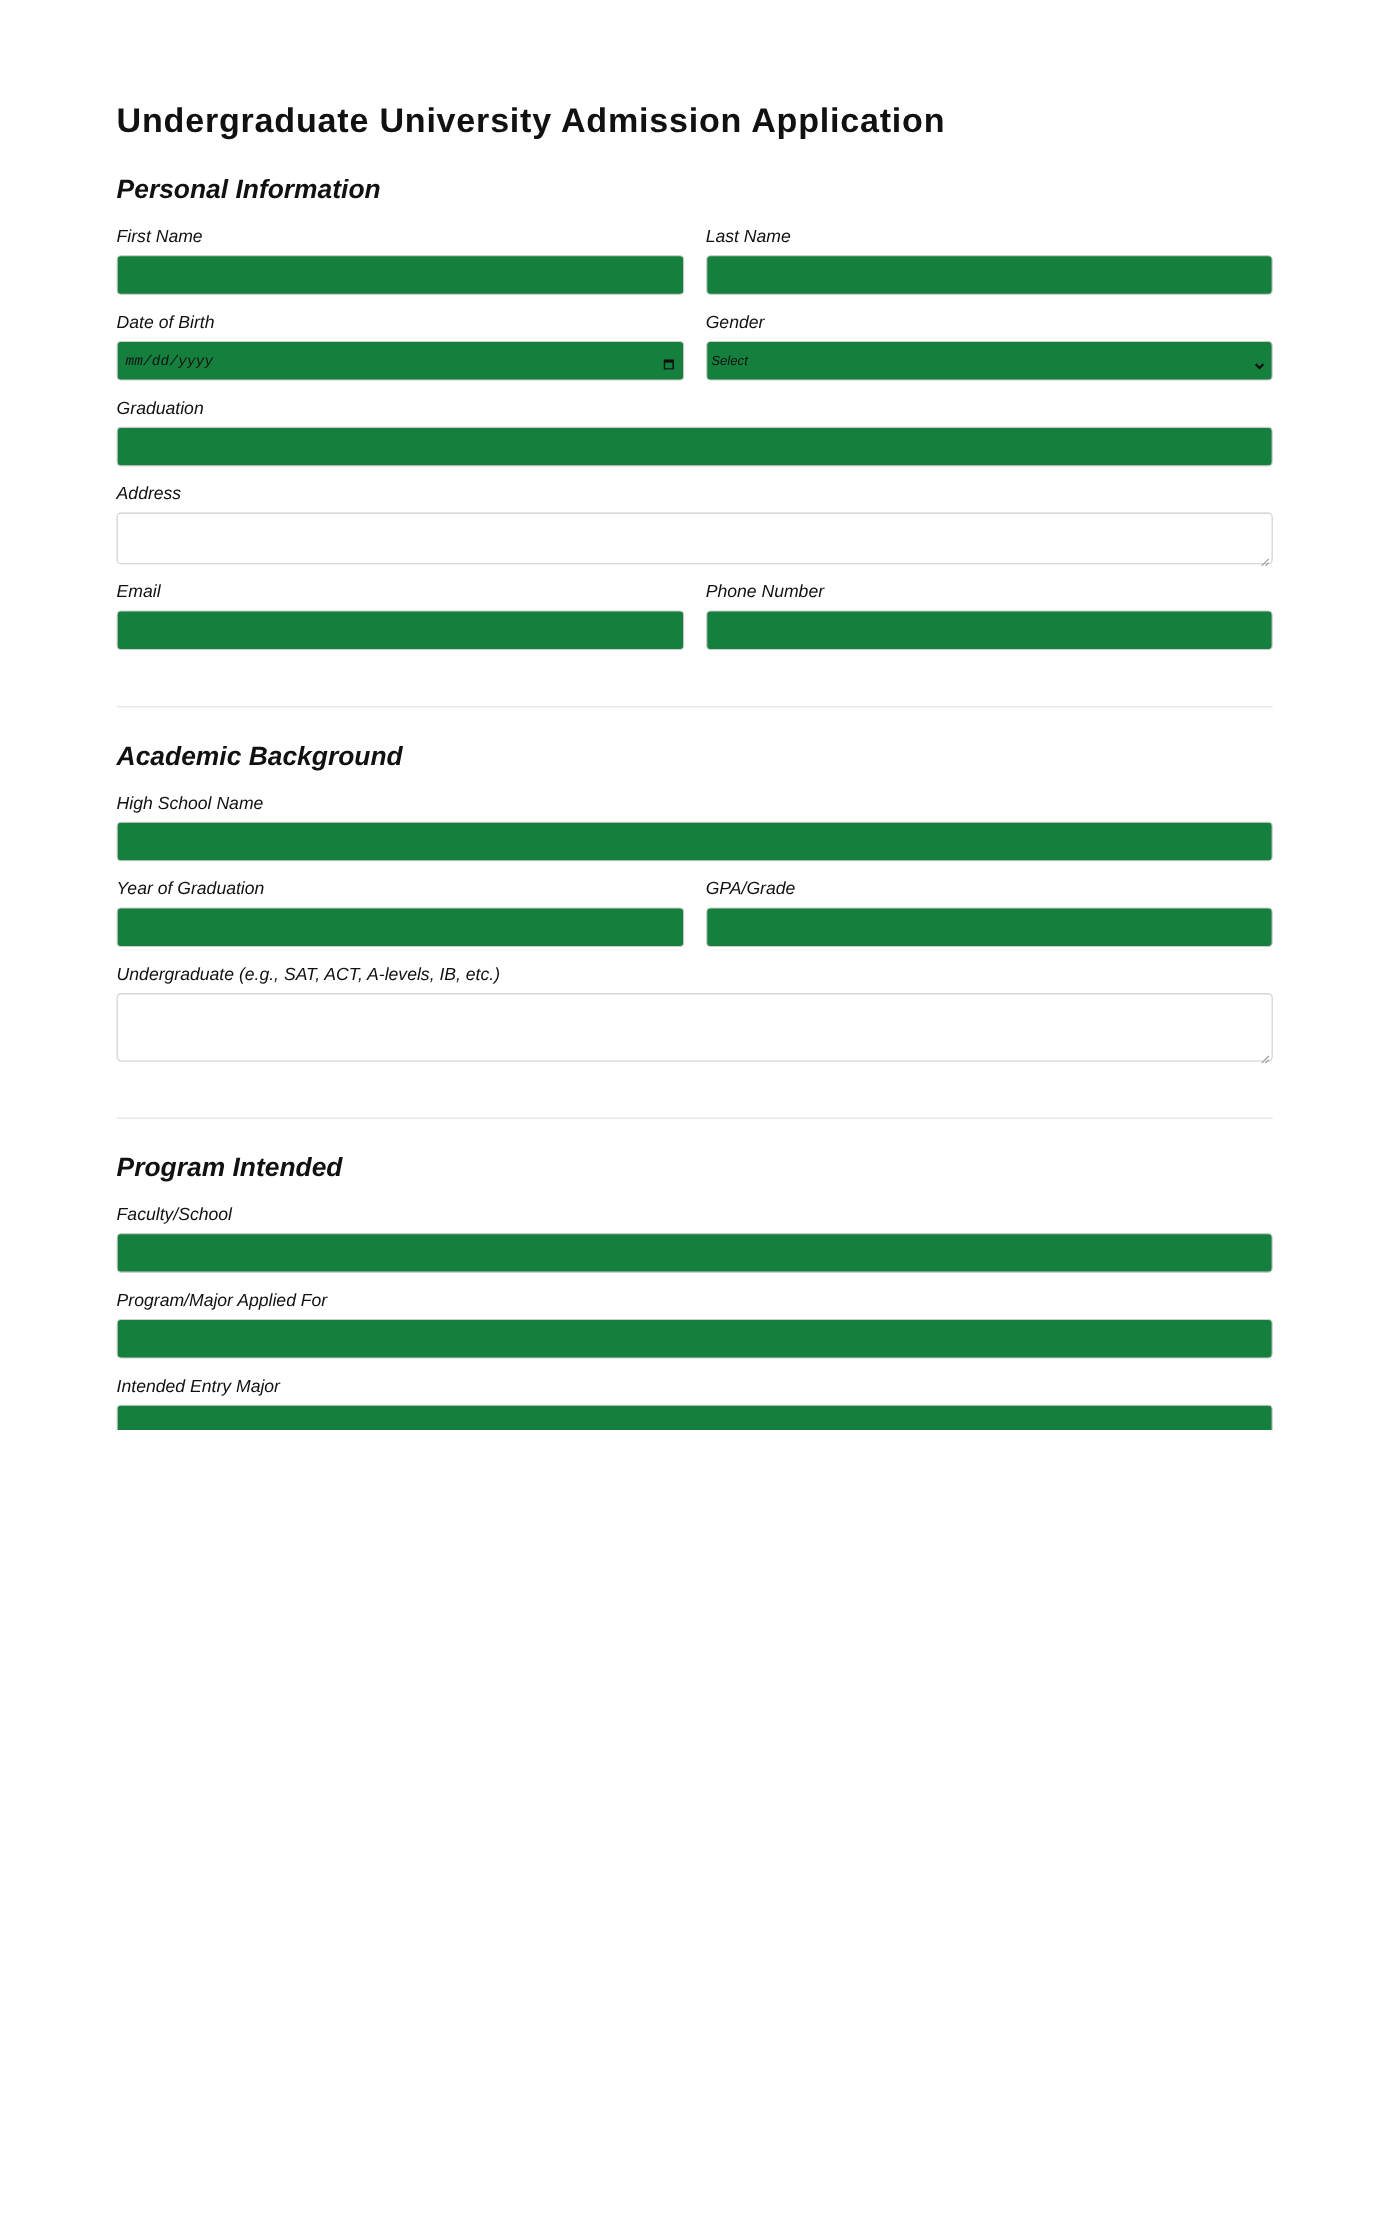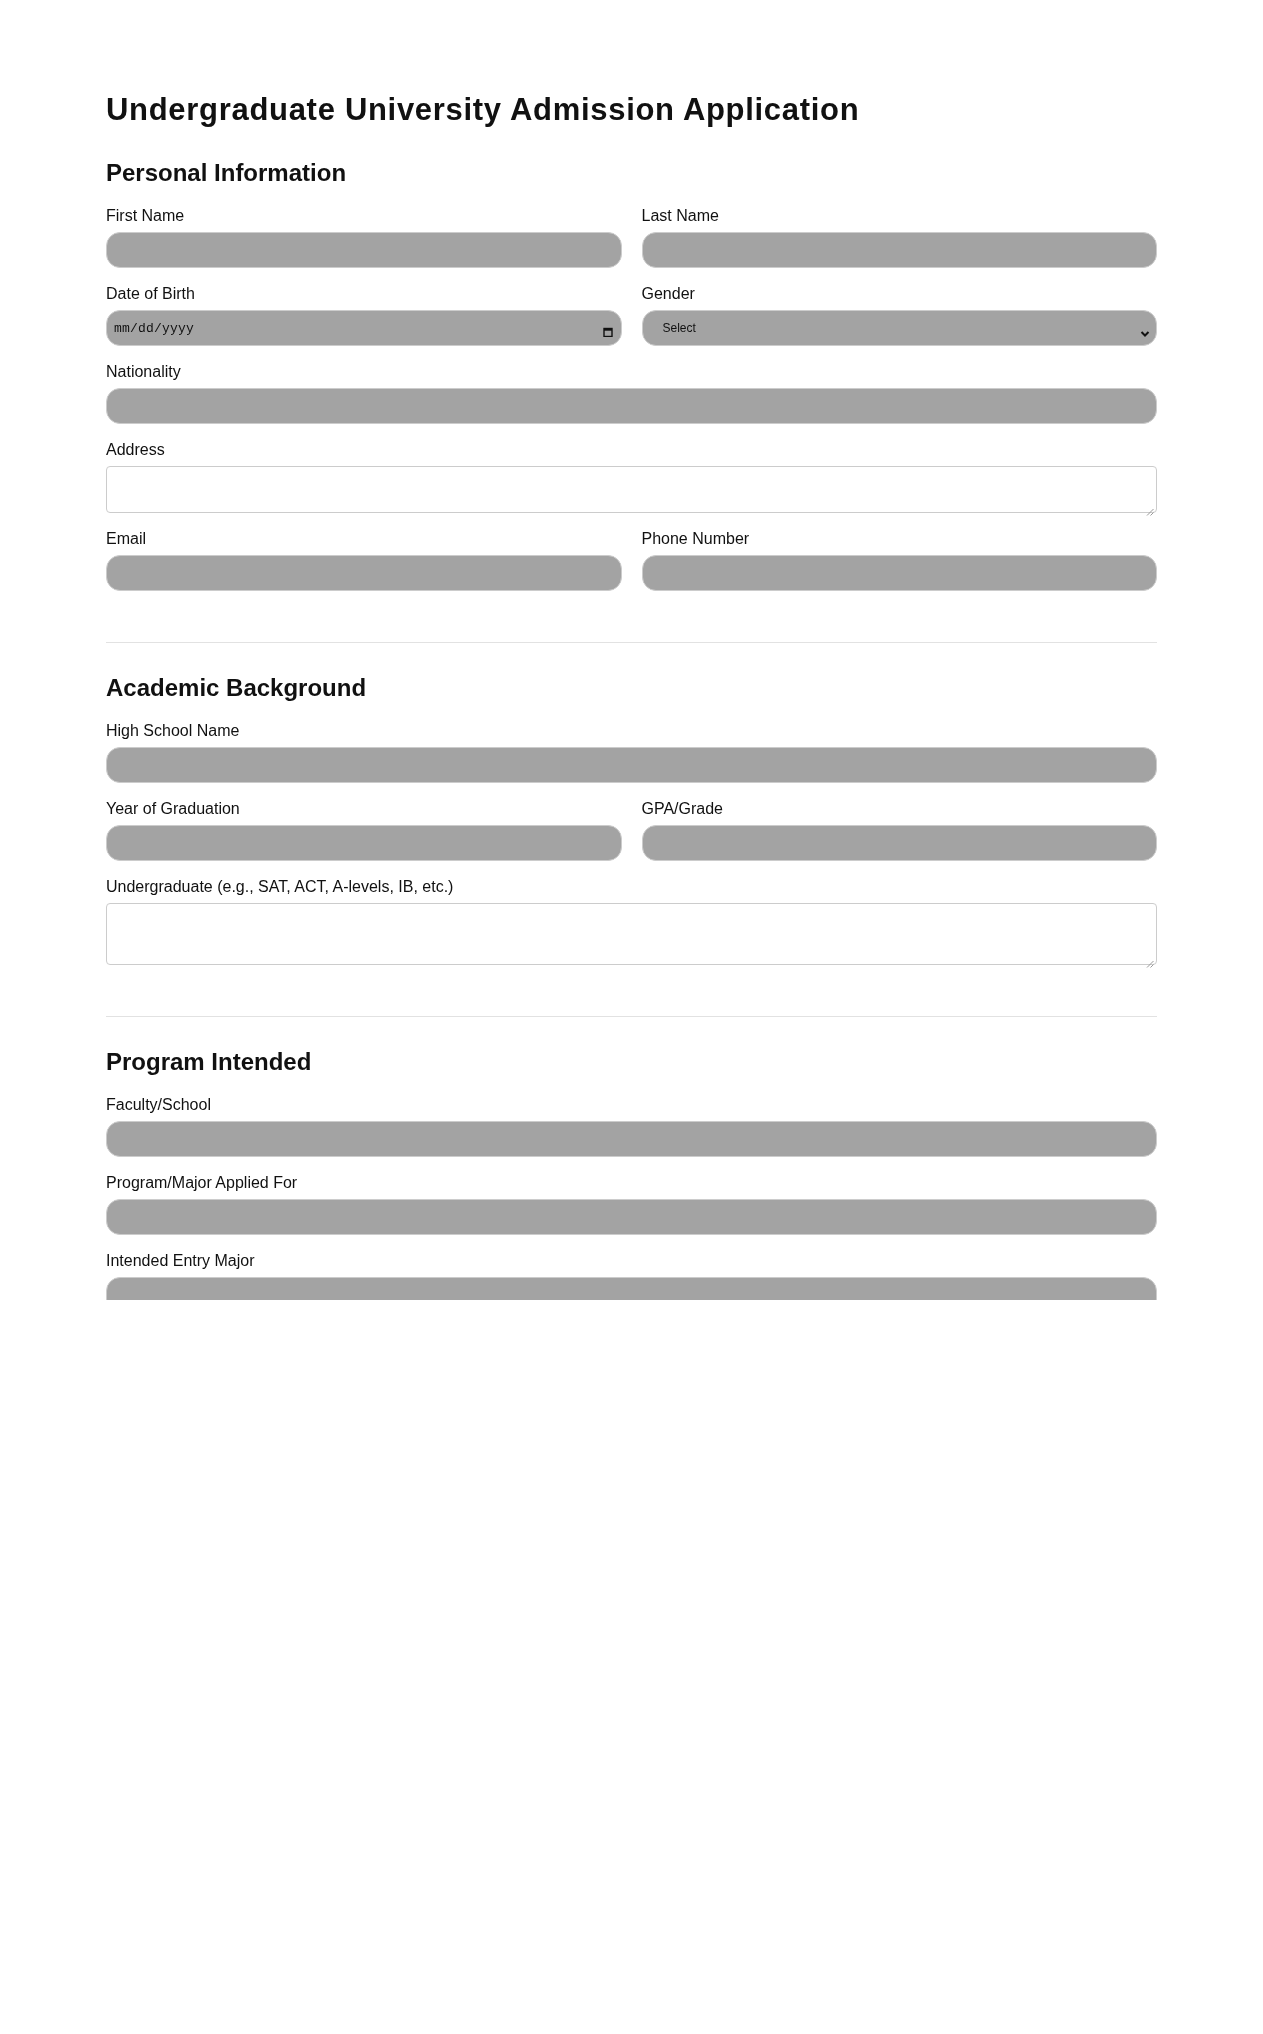--- a/index.html
+++ b/index.html
@@ -32,20 +32,21 @@
     h1.page-title {
       margin: 0;
       font-size: 31px;
       line-height: 36px;
       font-weight: bold;
       letter-spacing: 0.7px;
       color: #111111;
     }
     .section {
       padding-bottom: 34px;
+      font-style: italic;
     }
     .section h2 {
       margin: 0 0 20px 0;
       font-size: 24px;
       line-height: 28px;
       font-weight: bold;
       color: #111111;
     }
     .section.first h2 {
       margin-top: 31px;
@@ -75,23 +76,23 @@
       font-size: 16px;
       line-height: 18px;
       margin-bottom: 7px;
       color: #111111;
     }
     .input {
       box-sizing: border-box;
       width: 100%;
       height: 36px;
       border: 1px solid #cccccc;
-      border-radius: 14px;
-      background: #a3a3a3;
-      padding: 0 20px;
+      border-radius: 4px;
+      background: #15803d;
+      padding: 0 4px;
       font-family: "Liberation Sans", sans-serif;
       font-size: 16px;
       color: #111111;
       display: flex;
       align-items: center;
       position: relative;
     }
     .textarea {
       box-sizing: border-box;
       width: 100%;
@@ -178,21 +179,21 @@
             <span class="chevron-icon">
               <svg width="10" height="8" viewBox="0 0 10 8">
                 <polyline points="1.5,2 5,5.5 8.5,2" fill="none" stroke="#111" stroke-width="2"></polyline>
               </svg>
             </span>
           </div>
         </div>
       </div>
 
       <div class="field">
-        <label>Nationality</label>
+        <label>Graduation</label>
         <div class="input"></div>
       </div>
 
       <div class="field">
         <label>Address</label>
         <div class="textarea addr">
           <span class="resize-handle">
             <svg width="8" height="8" viewBox="0 0 8 8">
               <line x1="1" y1="7.5" x2="7.5" y2="1" stroke="#999" stroke-width="1"></line>
               <line x1="4.5" y1="7.5" x2="7.5" y2="4.5" stroke="#999" stroke-width="1"></line>

